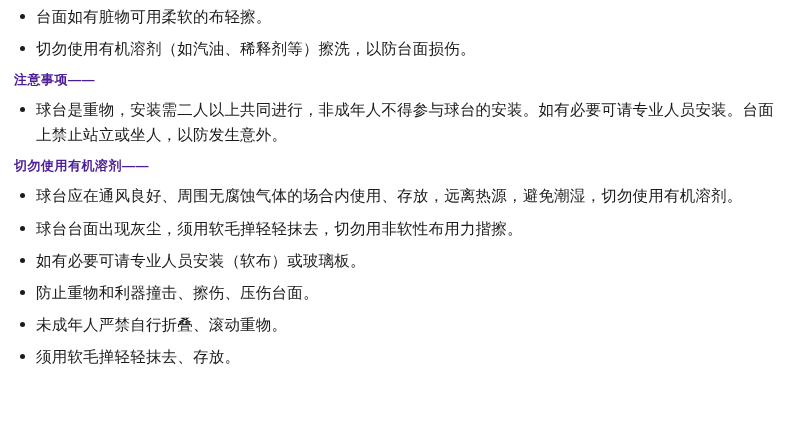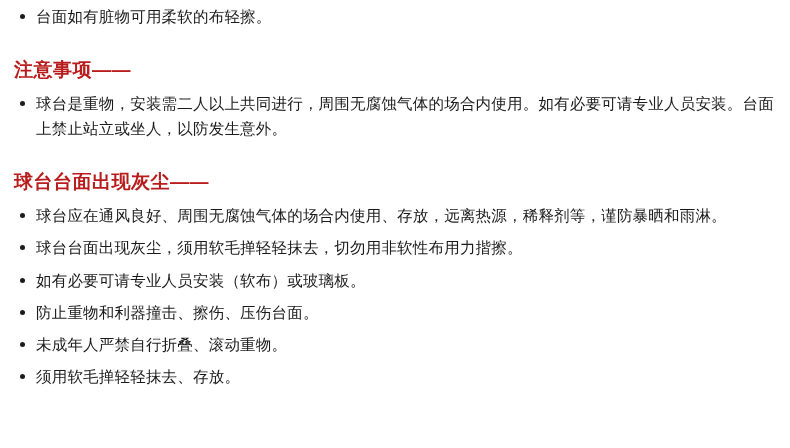--- a/index.html
+++ b/index.html
@@ -42,51 +42,52 @@
     content: "";
     position: absolute;
     left: 6px;
     top: 10px;
     width: 5px;
     height: 5px;
     border-radius: 50%;
     background: #1b1b1b;
   }
   .section-heading {
-    font-size: 19px;
+    font-size: 13px;
     font-weight: bold;
-    color: #b91c1c;
-    margin: 28px 0 8px 0;
+    color: #4c1d95;
+    margin: 10px 0 8px 0;
     letter-spacing: 0.5px;
   }
   .block-top {
     margin-top: 2px;
   }
   .tight li {
     margin-bottom: 9px;
   }
 </style>
 </head>
 <body>
 
 <div class="page">
   <div class="content">
 
     <ul class="bullets block-top">
       <li>台面如有脏物可用柔软的布轻擦。</li>
+      <li>切勿使用有机溶剂（如汽油、稀释剂等）擦洗，以防台面损伤。</li>
     </ul>
 
     <div class="section-heading">注意事项——</div>
     <ul class="bullets">
-      <li>球台是重物，安装需二人以上共同进行，周围无腐蚀气体的场合内使用。如有必要可请专业人员安装。台面上禁止站立或坐人，以防发生意外。</li>
+      <li>球台是重物，安装需二人以上共同进行，非成年人不得参与球台的安装。如有必要可请专业人员安装。台面上禁止站立或坐人，以防发生意外。</li>
     </ul>
 
-    <div class="section-heading">球台台面出现灰尘——</div>
+    <div class="section-heading">切勿使用有机溶剂——</div>
     <ul class="bullets tight">
-      <li>球台应在通风良好、周围无腐蚀气体的场合内使用、存放，远离热源，稀释剂等，谨防暴晒和雨淋。</li>
+      <li>球台应在通风良好、周围无腐蚀气体的场合内使用、存放，远离热源，避免潮湿，切勿使用有机溶剂。</li>
       <li>球台台面出现灰尘，须用软毛掸轻轻抹去，切勿用非软性布用力揩擦。</li>
       <li>如有必要可请专业人员安装（软布）或玻璃板。</li>
       <li>防止重物和利器撞击、擦伤、压伤台面。</li>
       <li>未成年人严禁自行折叠、滚动重物。</li>
       <li>须用软毛掸轻轻抹去、存放。</li>
     </ul>
 
   </div>
 </div>
 

